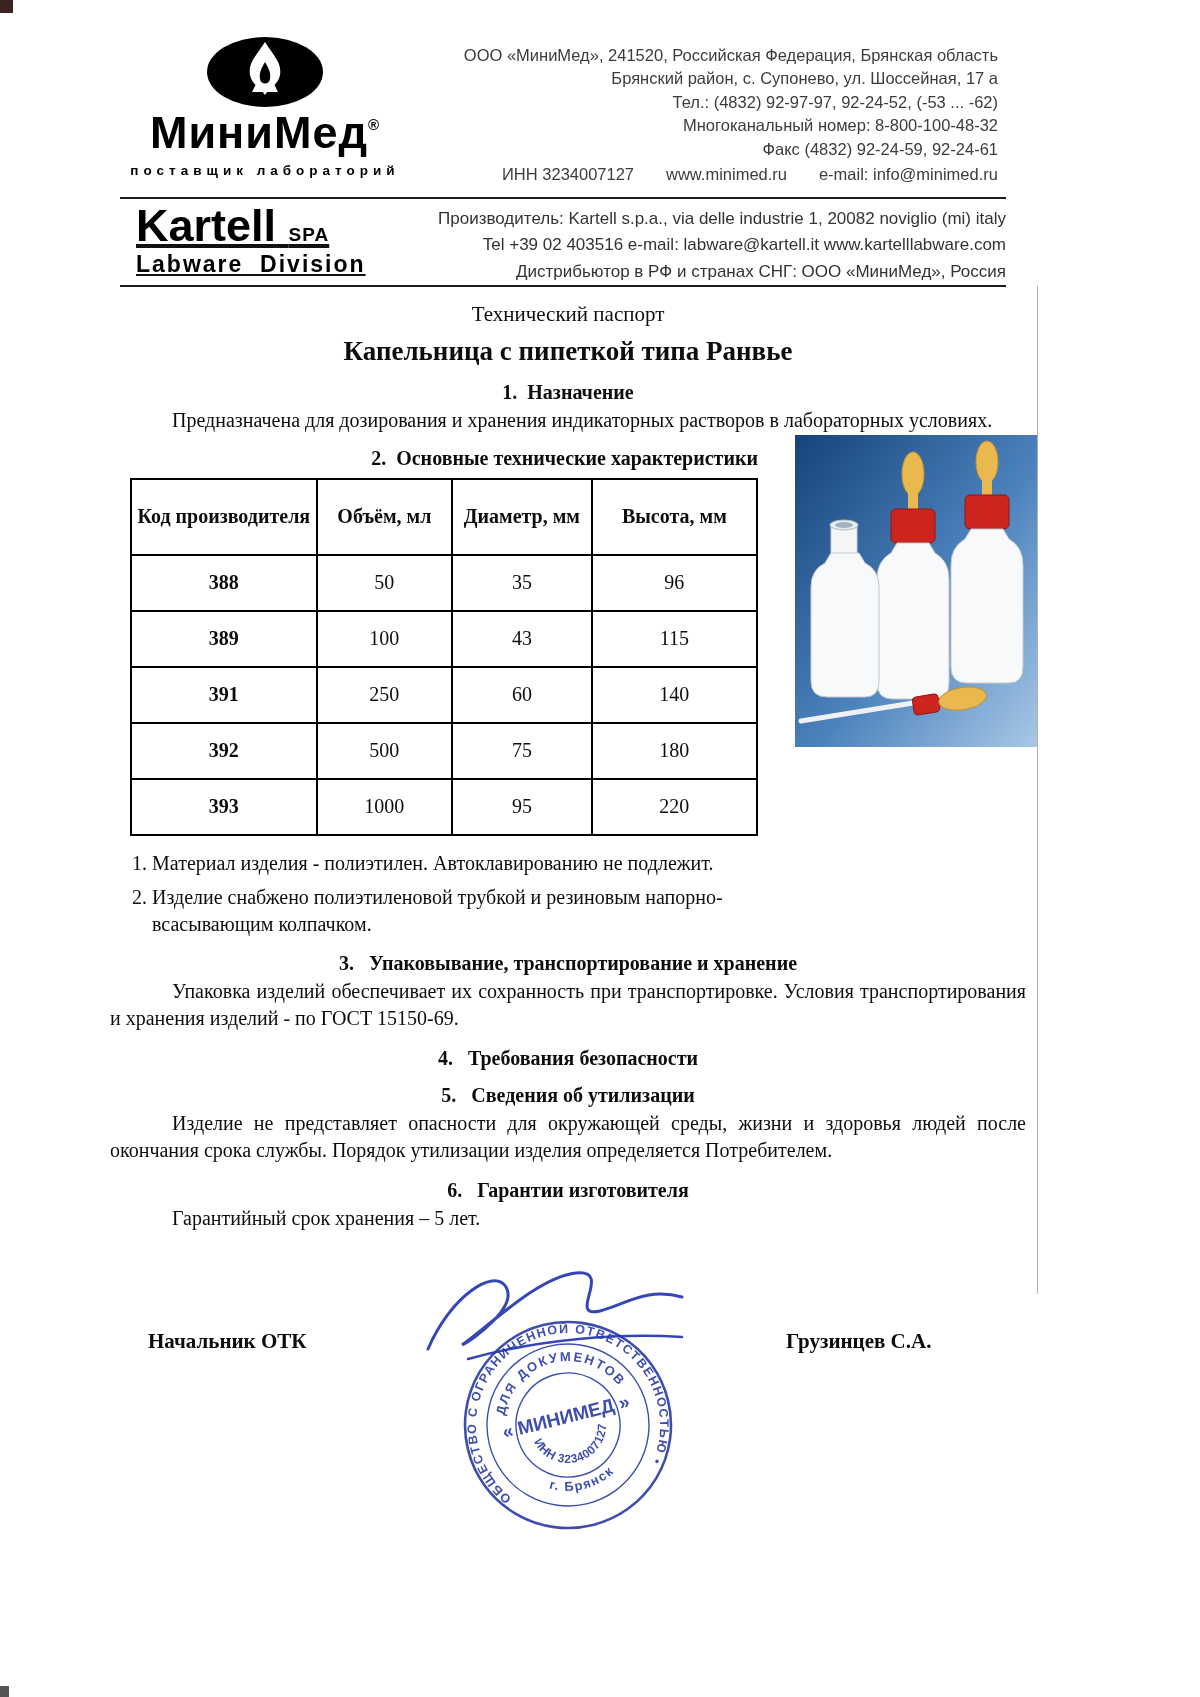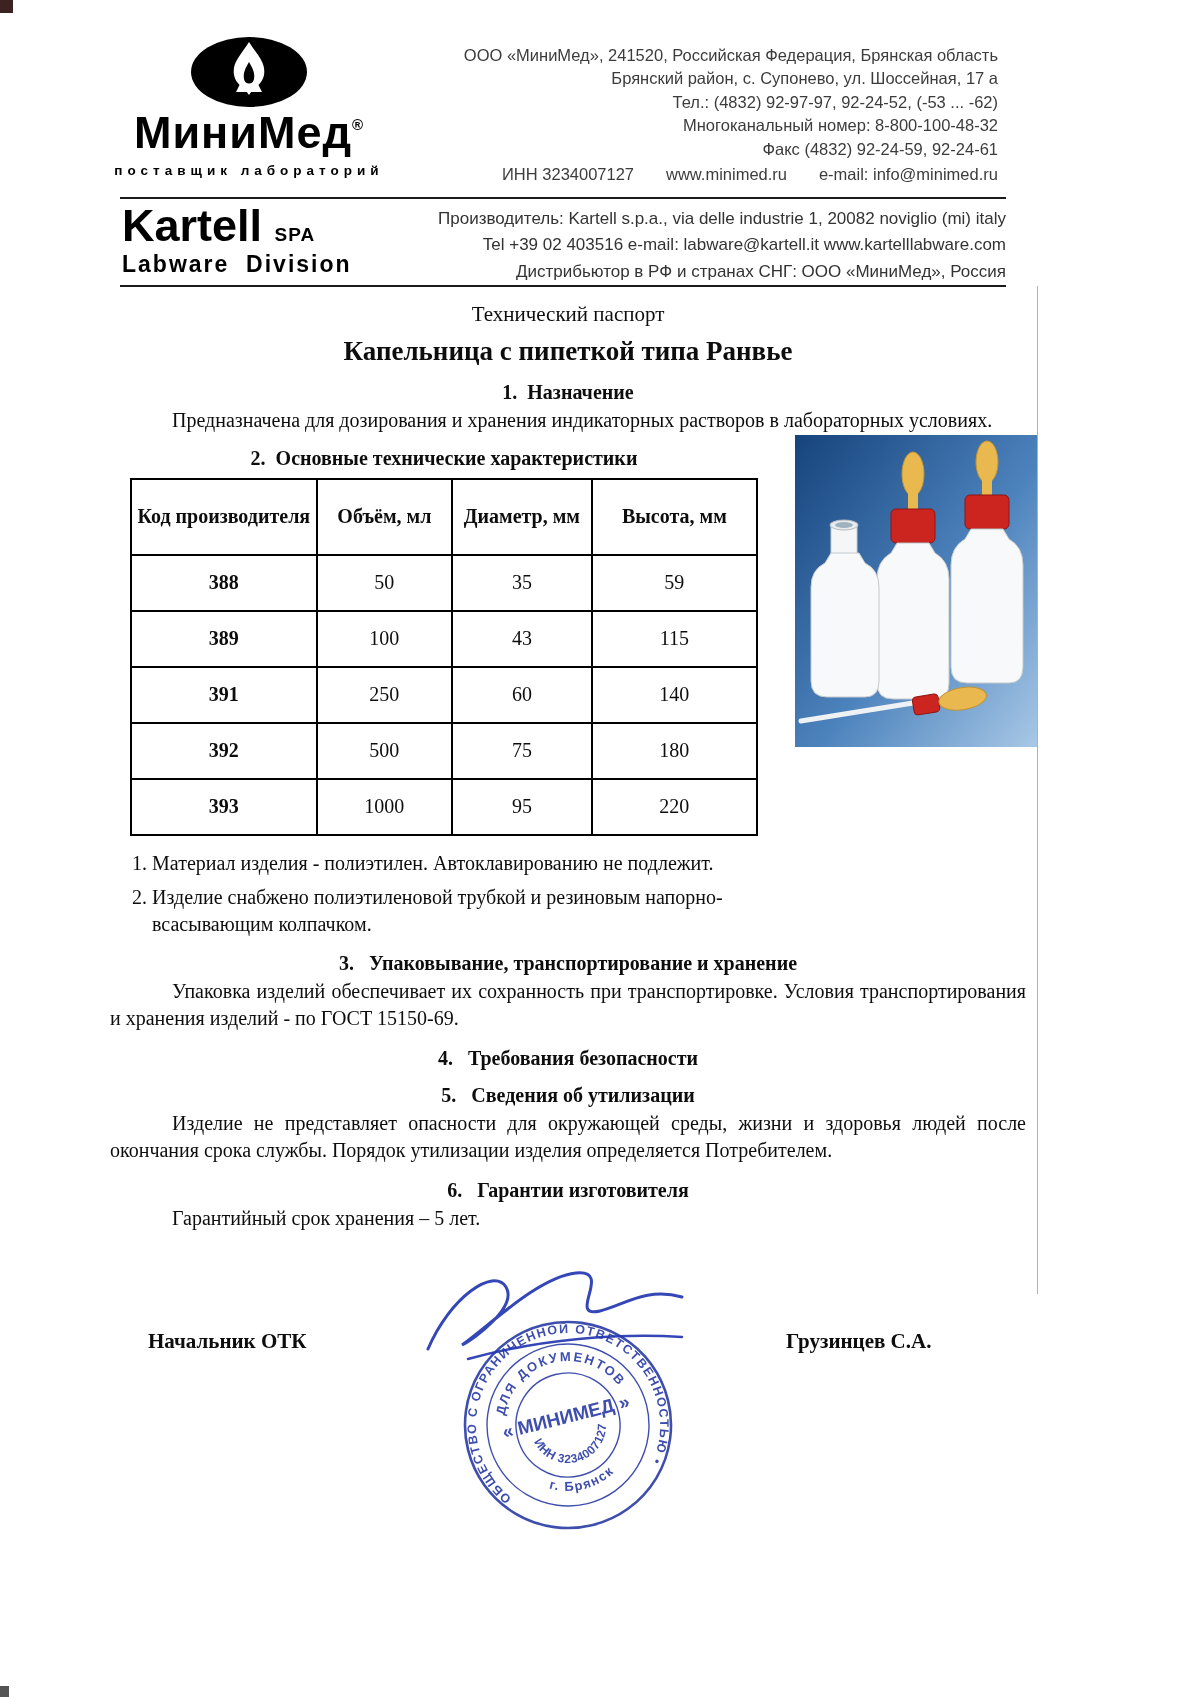--- a/index.html
+++ b/index.html
@@ -7,52 +7,52 @@
     position:relative; width:1200px; height:1697px; margin:0 auto;
     background:#ffffff; overflow:hidden;
     font-family:"Liberation Serif", serif; color:#111;
   }
 
   
   .artifact-tl { position:absolute; left:0; top:0; width:13px; height:13px; background:#3d2222; }
   .artifact-bl { position:absolute; left:0; top:1686px; width:9px; height:11px; background:#555; }
 
   
-  .mm-logo { position:absolute; left:110px; top:34px; width:278px; text-align:center; }
+  .mm-logo { position:absolute; left:126px; top:34px; width:278px; text-align:center; }
   .mm-emblem { display:block; margin:0 auto; }
   .mm-name { font-family:"Liberation Sans", sans-serif; font-weight:800; font-size:45px; line-height:1; letter-spacing:1px; color:#000; white-space:nowrap; }
   .mm-reg { font-size:15px; vertical-align:18px; font-weight:700; }
   .mm-tag { font-family:"Liberation Sans", sans-serif; font-weight:700; font-size:13.5px; letter-spacing:5px; margin-top:8px; white-space:nowrap; color:#000; }
 
   .mm-info { position:absolute; left:418px; top:44px; width:580px; text-align:right;
              font-family:"Liberation Sans", sans-serif; font-size:16.5px; color:#3c3c3c; line-height:1.42; }
   .inn-row { position:absolute; left:502px; top:165px; width:496px; display:flex; justify-content:space-between;
              font-family:"Liberation Sans", sans-serif; font-size:16.5px; color:#3c3c3c; }
 
   .rule-top    { position:absolute; left:120px; top:197px;  width:886px; height:2px; background:#1a1a1a; }
   .rule-bottom { position:absolute; left:120px; top:285px;  width:886px; height:2px; background:#1a1a1a; }
   .vline-right { position:absolute; left:1037px; top:286px; width:1px; height:1008px; background:#b0b0b0; }
 
-  .kartell { position:absolute; left:122px; top:203px; width:280px; }
+  .kartell { position:absolute; left:136px; top:203px; width:280px;text-decoration:underline; }
   .kartell-name { font-family:"Liberation Sans", sans-serif; font-weight:700; font-size:45px; line-height:1.0; color:#000; white-space:nowrap; }
   .kartell-spa { font-size:19px; font-weight:700; letter-spacing:1px; }
   .kartell-sub { font-family:"Liberation Sans", sans-serif; font-weight:700; font-size:23px; letter-spacing:2px; margin-top:3px; white-space:pre-wrap; color:#000; }
 
   .kartell-info { position:absolute; left:408px; top:206px; width:598px; text-align:right;
                   font-family:"Liberation Sans", sans-serif; font-size:17px; color:#333; line-height:1.55; }
 
   
   .doc-body { position:absolute; left:110px; top:302px; width:916px; font-size:20px; color:#0d0d0d; }
   .doc-title { text-align:center; font-weight:400; font-size:21px; white-space:pre-wrap; }
   .doc-subtitle { text-align:center; font-weight:700; font-size:27px; margin-top:9px; white-space:pre-wrap; }
   .sec-h { text-align:center; font-weight:700; font-size:20px; margin-top:14px; white-space:pre-wrap; }
   .para { text-align:justify; text-indent:62px; line-height:1.38; margin-top:3px; }
 
   .s2-wrap { position:relative; margin-top:12px; }
-  .s2-head { width:628px; margin-left:20px; text-align:center; font-weight:700; font-size:20px; white-space:pre-wrap; }
+  .s2-head { width:628px; margin-left:20px; text-align:right; font-weight:700; font-size:20px; white-space:pre-wrap; }
   table.spec { border-collapse:collapse; margin:8px 0 0 20px; width:628px; }
   table.spec th, table.spec td { border:2px solid #000; text-align:center; font-size:20px; padding:13px 4px; }
   table.spec th { font-weight:700; height:48px; line-height:1.15; }
   table.spec td { height:28px; }
   table.spec td.code { font-weight:700; }
 
   .photo { position:absolute; left:685px; top:-12px; width:242px; height:312px; }
 
   ol.notes { margin:14px 0 0 6px; padding-left:36px; width:636px; }
   ol.notes li { margin-bottom:7px; line-height:1.35; }
@@ -138,21 +138,21 @@
             <th>Объём, мл</th>
             <th>Диаметр, мм</th>
             <th>Высота, мм</th>
           </tr>
         </thead>
         <tbody>
           <tr>
             <td class="code">388</td>
             <td>50</td>
             <td>35</td>
-            <td>59</td>
+            <td>96</td>
           </tr>
           <tr>
             <td class="code">389</td>
             <td>100</td>
             <td>43</td>
             <td>115</td>
           </tr>
           <tr>
             <td class="code">391</td>
             <td>250</td>

